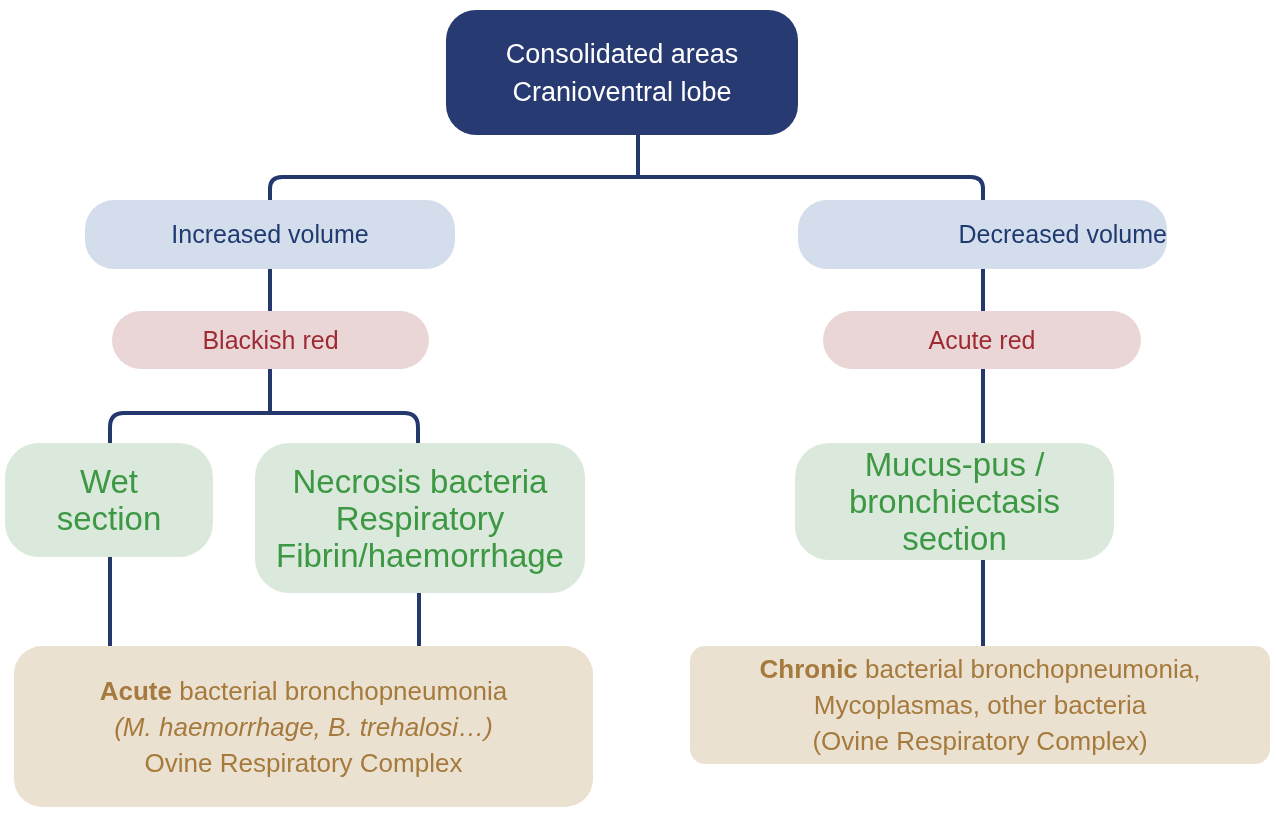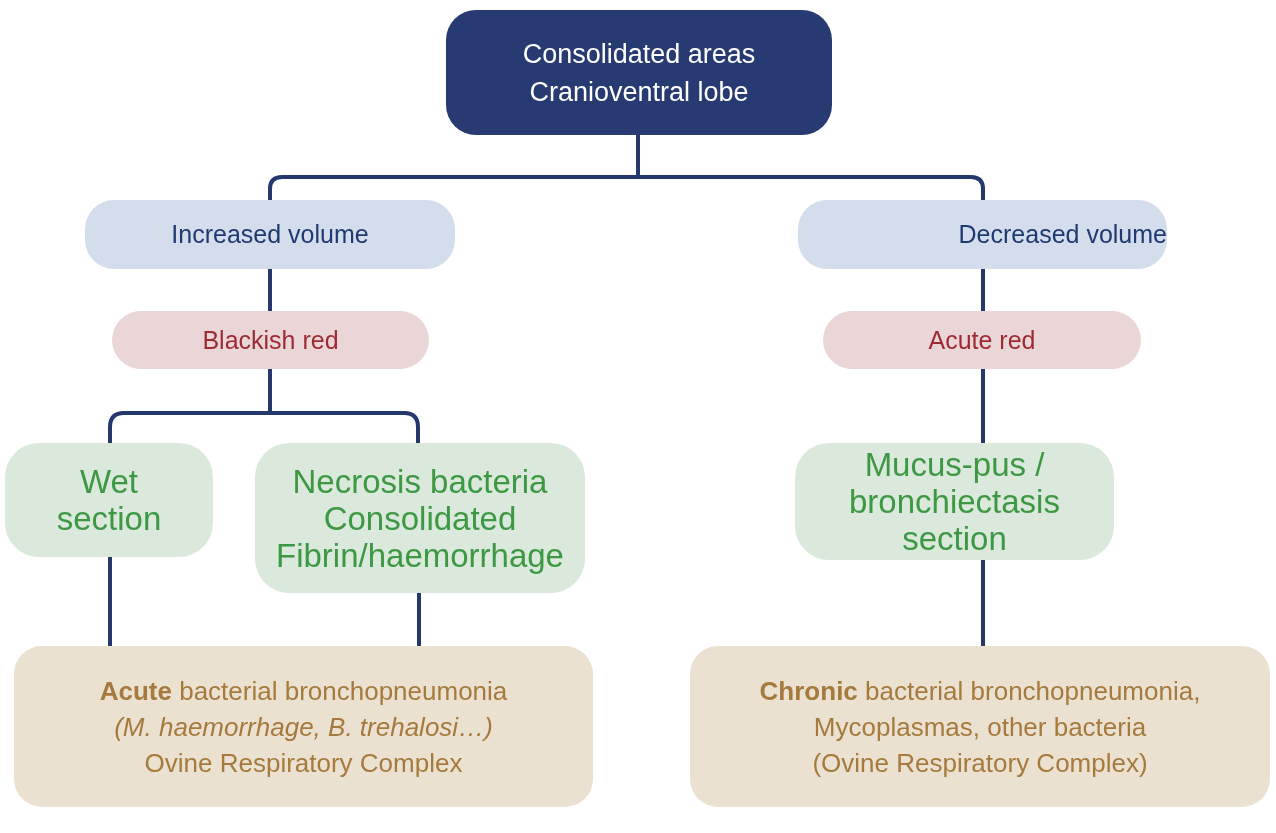--- a/index.html
+++ b/index.html
@@ -31,21 +31,21 @@
     position: absolute;
     display: flex;
     flex-direction: column;
     align-items: center;
     justify-content: center;
     text-align: center;
     box-sizing: border-box;
   }
   .root {
     left: 446px; top: 10px;
-    width: 386px; height: 125px;
+    width: 352px; height: 125px;
     background: var(--node_navy, #283A72);
     border-radius: 30px;
     color: #ffffff;
     font-size: 27px;
     line-height: 38px;
   }
   .pill-blue {
     background: var(--pill_blue_bg, #D4DDEC);
     color: var(--pill_blue_text, #1F3A70);
     border-radius: 29px;
@@ -77,21 +77,21 @@
   .italic { font-style: italic; }
 
   .inc-volume  { left: 85px;  top: 200px; width: 370px; }
   .dec-volume  { left: 798px; top: 200px; width: 369px; align-items: flex-end; }
   .blackish    { left: 112px; top: 311px; width: 317px; }
   .violet      { left: 823px; top: 311px; width: 318px; }
   .wet         { left: 5px;   top: 443px; width: 208px; height: 114px; }
   .necrosis    { left: 255px; top: 443px; width: 330px; height: 150px; }
   .mucus       { left: 795px; top: 443px; width: 319px; height: 117px; }
   .acute       { left: 2px;   top: 646px; width: 579px; height: 161px; margin-left: 12px; }
-  .chronic     { left: 690px; top: 646px; width: 580px; height: 161px; }
+  .chronic     { left: 690px; top: 646px; width: 580px; height: 118px; border-radius: 15px; }
 </style>
 </head>
 <body>
 
 <div class="canvas">
 
   <svg class="connectors" viewBox="0 0 1276 833" xmlns="http://www.w3.org/2000/svg">
     <path class="connector" d="M638,135 L638,177"></path>
     <path class="connector" d="M270,201 L270,189 Q270,177 282,177 L971,177 Q983,177 983,189 L983,201"></path>
     <path class="connector" d="M270,257 L270,312"></path>
@@ -125,21 +125,21 @@
     <div>Acute red</div>
   </div>
 
   <div class="node box-green wet">
     <div>Wet</div>
     <div>section</div>
   </div>
 
   <div class="node box-green necrosis">
     <div>Necrosis bacteria</div>
-    <div>Consolidated</div>
+    <div>Respiratory</div>
     <div>Fibrin/haemorrhage</div>
   </div>
 
   <div class="node box-green mucus">
     <div>Mucus-pus /</div>
     <div>bronchiectasis section</div>
   </div>
 
   <div class="node box-tan acute">
     <div><b>Acute</b><span> bacterial bronchopneumonia</span></div>

